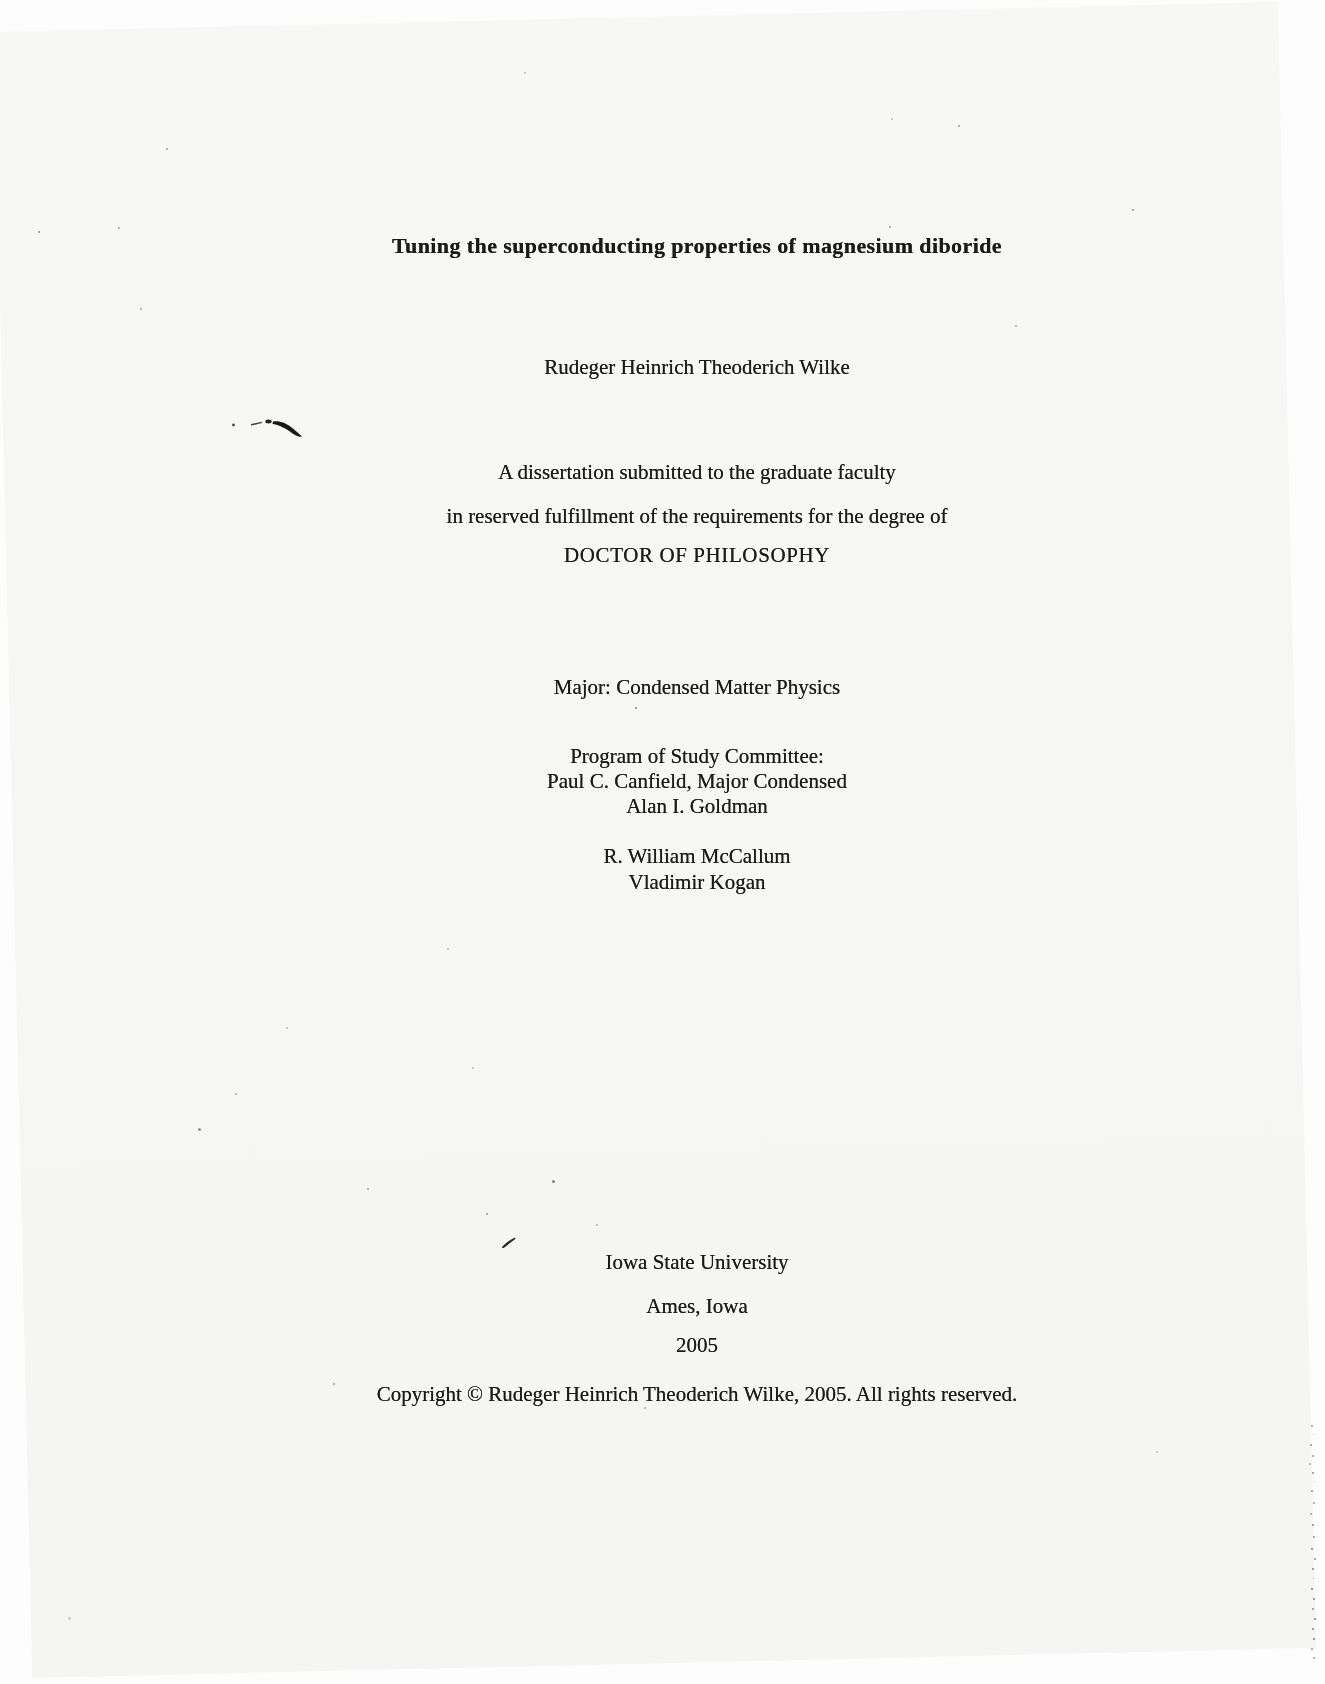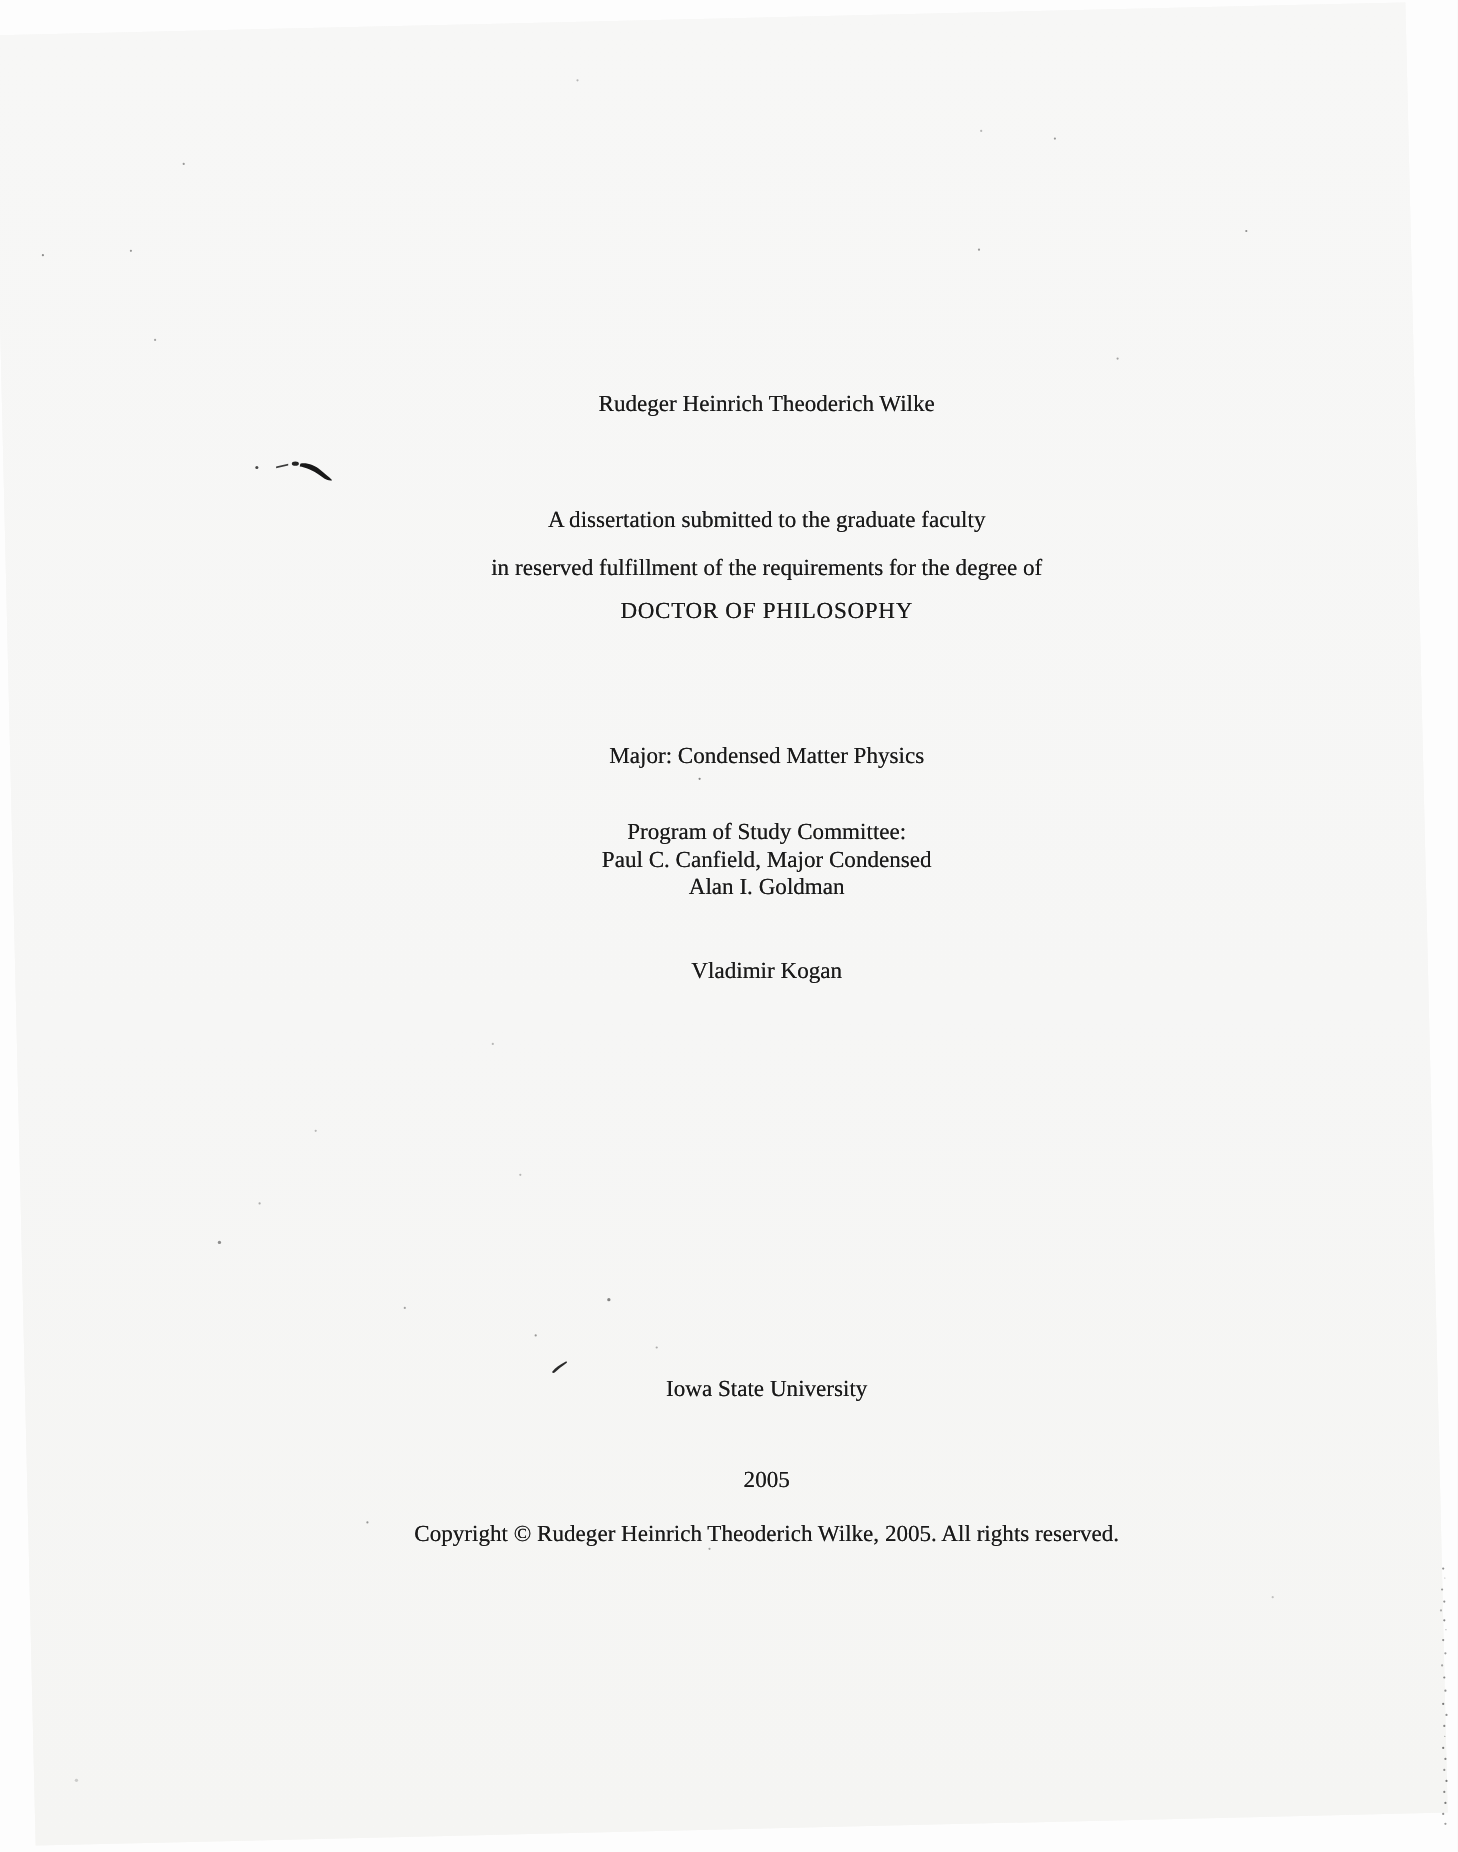--- a/index.html
+++ b/index.html
@@ -27,34 +27,37 @@
   .caps{letter-spacing:0.6px;text-align:center;}
   .speck{position:absolute;background:#262626;border-radius:50%;}
   .artifact-svg{position:absolute;overflow:visible;}
 </style>
 </head>
 <body>
 
 <div class="page"></div>
 
 <div class="text-layer">
+  <div class="line title" style="top:232px">Tuning the superconducting properties of magnesium diboride</div>
   <div class="line" style="top:354px">Rudeger Heinrich Theoderich Wilke</div>
 
   <div class="line" style="top:459px">A dissertation submitted to the graduate faculty</div>
   <div class="line" style="top:503px">in reserved fulfillment of the requirements for the degree of</div>
   <div class="line caps" style="top:542px">DOCTOR OF PHILOSOPHY</div>
 
   <div class="line" style="top:674px">Major: Condensed Matter Physics</div>
 
   <div class="line" style="top:743px">Program of Study Committee:</div>
   <div class="line" style="top:768px">Paul C. Canfield, Major Condensed</div>
   <div class="line" style="top:793px">Alan I. Goldman</div>
+  <div class="line" style="top:843px">R. William McCallum</div>
   <div class="line" style="top:869px">Vladimir Kogan</div>
 
   <div class="line" style="top:1249px">Iowa State University</div>
+  <div class="line" style="top:1293px">Ames, Iowa</div>
   <div class="line" style="top:1332px">2005</div>
   <div class="line" style="top:1381px">Copyright © Rudeger Heinrich Theoderich Wilke, 2005. All rights reserved.</div>
 </div>
 
 <div id="artifact-layer">
 
   <svg class="artifact-svg" style="left:225px;top:412px" width="85" height="32" viewBox="225 412 85 32">
     <g fill="#0c0c0c" stroke="none">
       <circle cx="233.5" cy="425" r="1.4" opacity="0.75"></circle>
       <path d="M251 425.6 L262 423.1 L262 421.7 L251 424.1 Z" opacity="0.8"></path>

